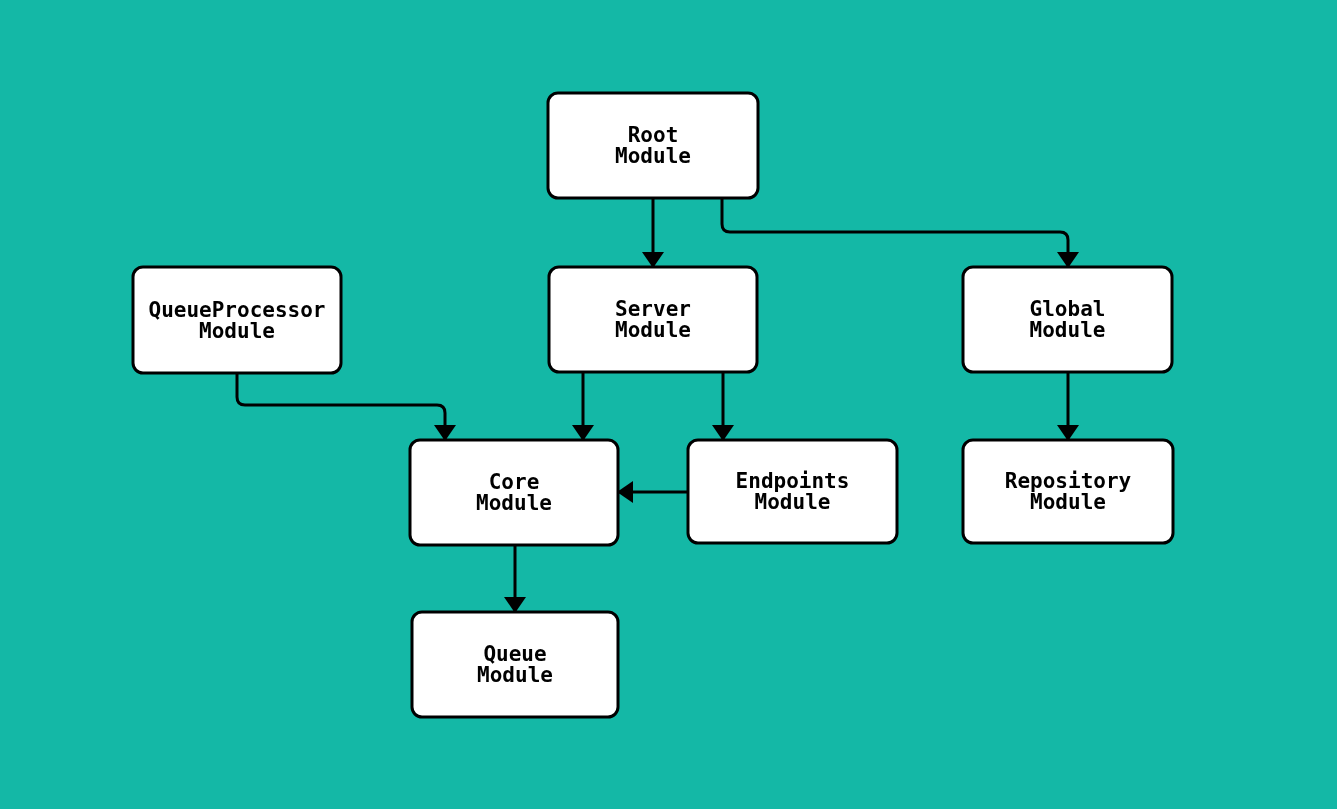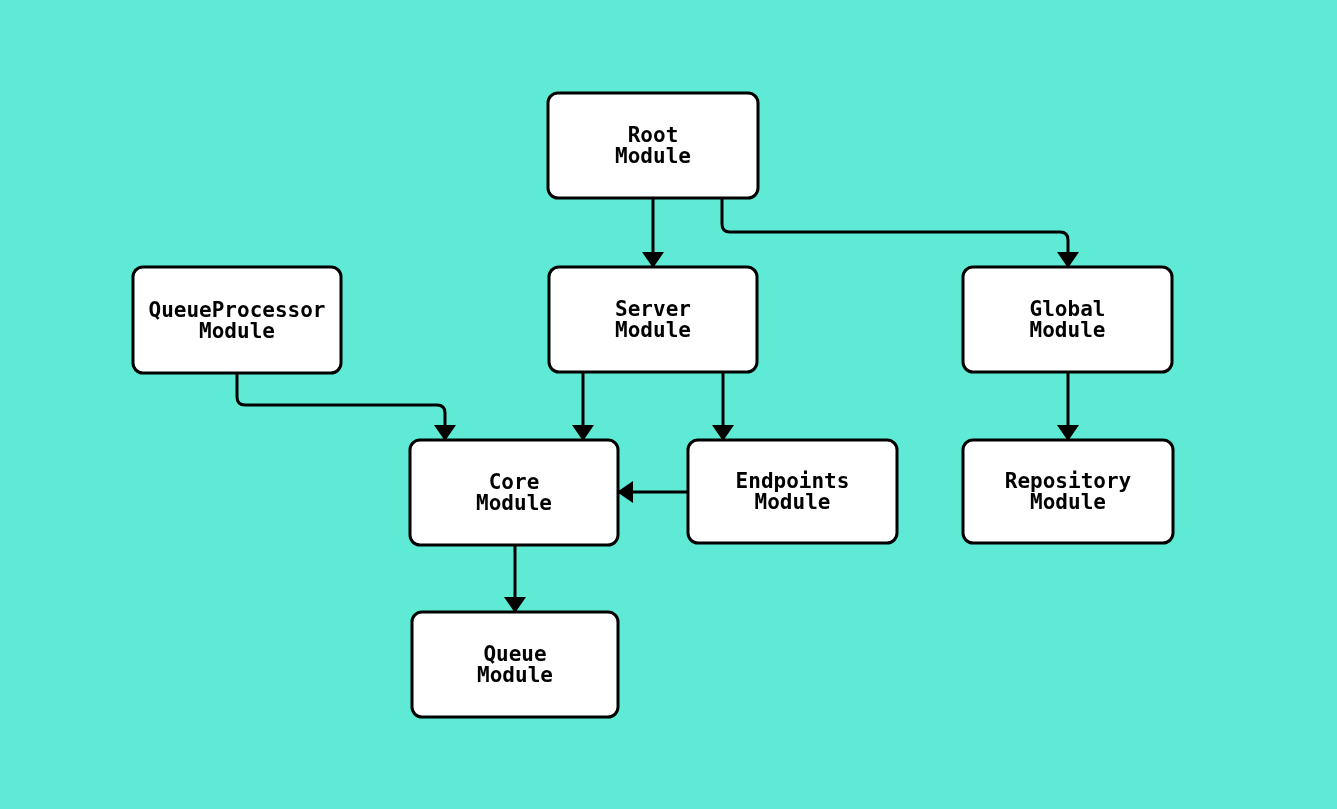--- a/index.html
+++ b/index.html
@@ -4,21 +4,21 @@
 <style>
   html, body {
     margin: 0;
     padding: 0;
     background: #ffffff;
   }
   #canvas-wrap {
     position: relative;
     width: 1337px;
     height: 809px;
-    background: #5eead4;
+    background: #14b8a6;
     overflow: hidden;
     font-family: "DejaVu Sans Mono", "Liberation Mono", monospace;
   }
   svg {
     display: block;
   }
   .node-box {
     fill: #ffffff;
     stroke: #000000;
     stroke-width: 3;

